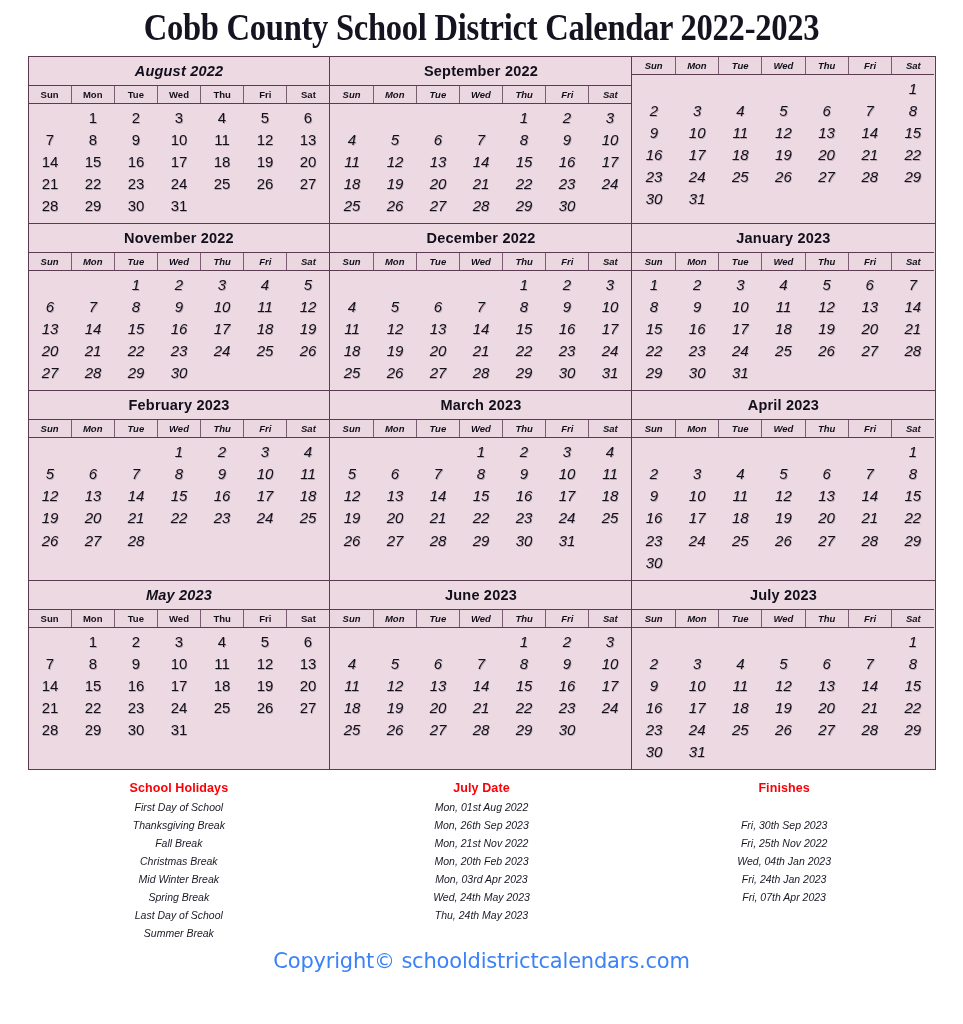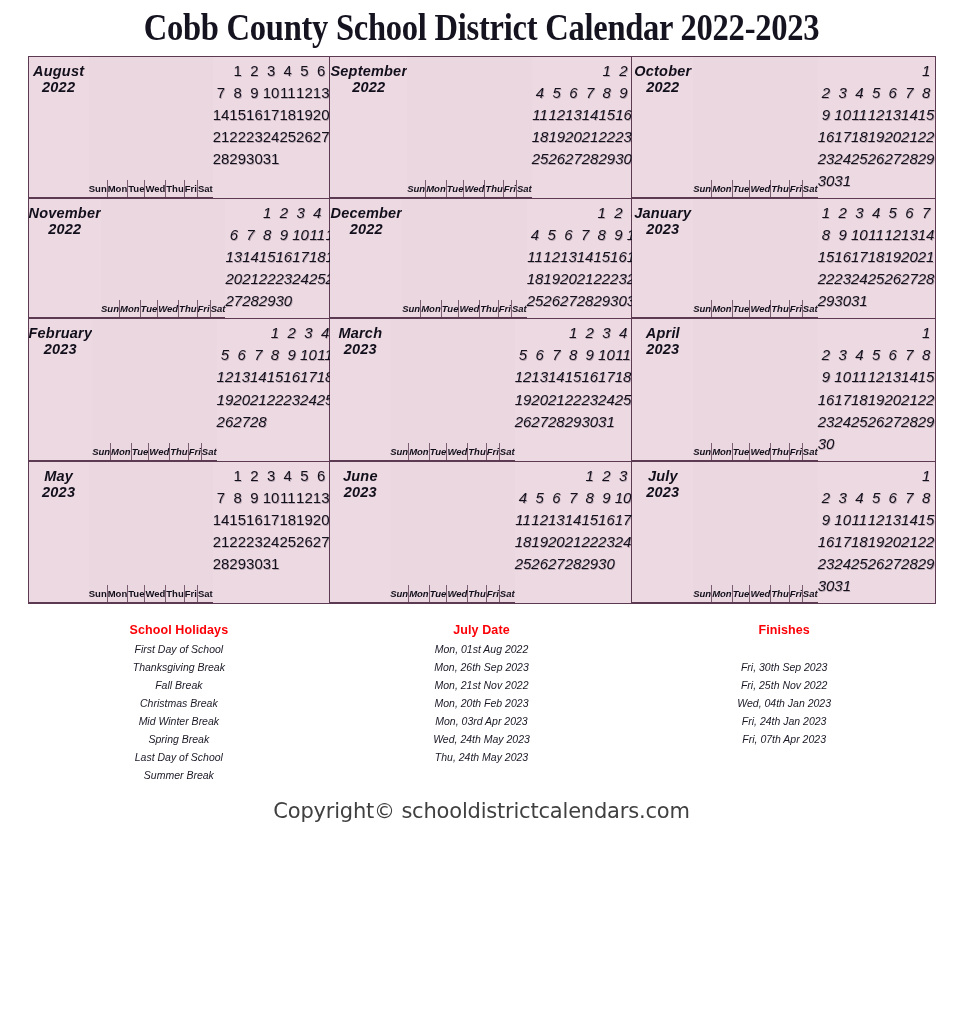--- a/index.html
+++ b/index.html
@@ -51,29 +51,28 @@
     width: 100%;
     border-bottom: 1.5px solid #5c3b52;
     box-sizing: border-box;
   }
   .month {
     width: 33.3333%;
     box-sizing: border-box;
     border-right: 1.5px solid #5c3b52;
     background: #ecd9e1;
     display: flex;
-    flex-direction: row;
+    flex-direction: column;
   }
   .month:last-child { border-right: none; }
 
   .m-head {
     text-align: center;
     font-size: 14.5px;
     font-weight: 700;
-    font-style: italic;
     color: #120f1c;
     padding: 6px 0 6px;
     border-bottom: 1.5px solid #5c3b52;
     letter-spacing: 0.2px;
   }
   .month.upright .m-head { font-style: italic; }
 
   .dow-row {
     display: flex;
     border-bottom: 1.5px solid #5c3b52;
@@ -108,24 +107,23 @@
     line-height: 1.47;
     box-sizing: border-box;
     text-shadow: 0.6px 0.6px 0 rgba(90,70,85,0.35);
   }
   .month.upright .day { font-style: normal; }
 
   
   .legend {
     display: flex;
     width: 908px;
-    margin: 14px auto;
+    margin: 6px auto;
     padding-top: 5px;
     box-sizing: border-box;
-    justify-content: center;
   }
   .legend-col {
     width: 33.3333%;
     box-sizing: border-box;
     text-align: center;
   }
   .legend-head {
     color: #fb0006;
     font-weight: 700;
     font-size: 12.5px;
@@ -140,21 +138,21 @@
     height: 18px;
     white-space: nowrap;
   }
   .legend-item.blank { color: transparent; }
 
   
   .copyright {
     text-align: center;
     font-family: "DejaVu Sans", sans-serif;
     font-size: 21px;
-    color: #404040;
+    color: #3b82f6;
     padding-top: 1px;
     letter-spacing: -0.2px;
     white-space: nowrap;
   }
 </style>
 </head>
 <body>
 
 <div class="page">
 
@@ -274,21 +272,20 @@
               <div class="day">26</div>
               <div class="day">27</div>
               <div class="day">28</div>
               <div class="day">29</div>
               <div class="day">30</div>
               <div class="day">&nbsp;</div>
             </div>
           </div>
         </div>
         <div class="month">
-          <div class="m-head">October 2022</div>
           <div class="dow-row">
             <div class="dow">Sun</div>
             <div class="dow">Mon</div>
             <div class="dow">Tue</div>
             <div class="dow">Wed</div>
             <div class="dow">Thu</div>
             <div class="dow">Fri</div>
             <div class="dow">Sat</div>
           </div>
           <div class="weeks">

